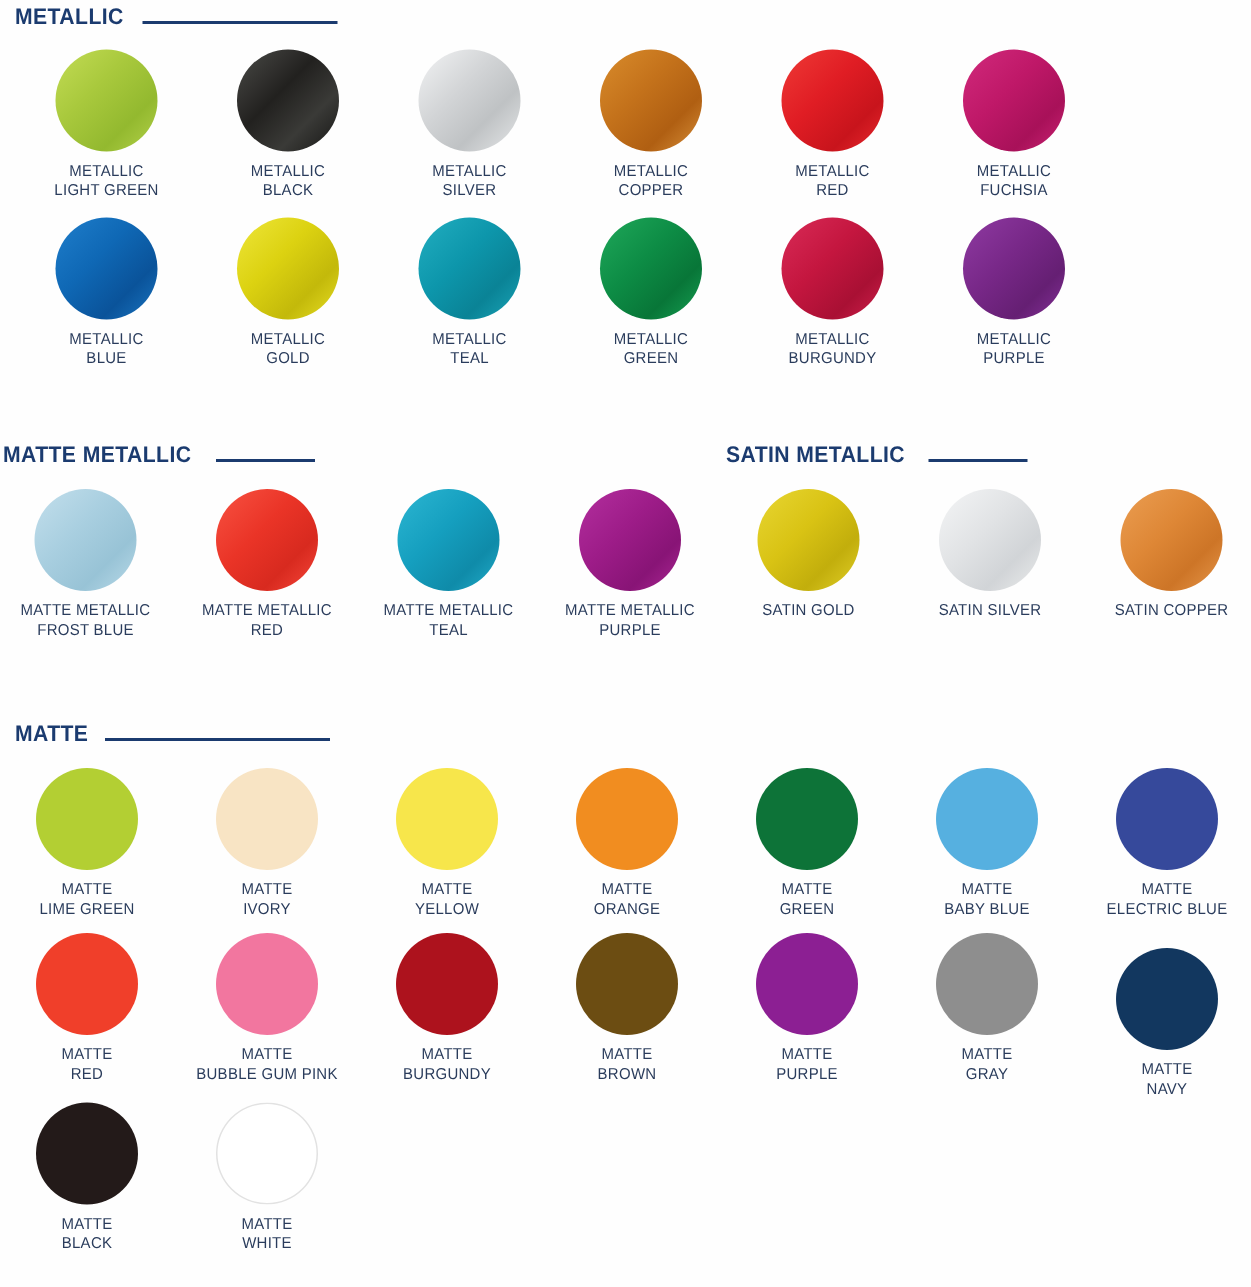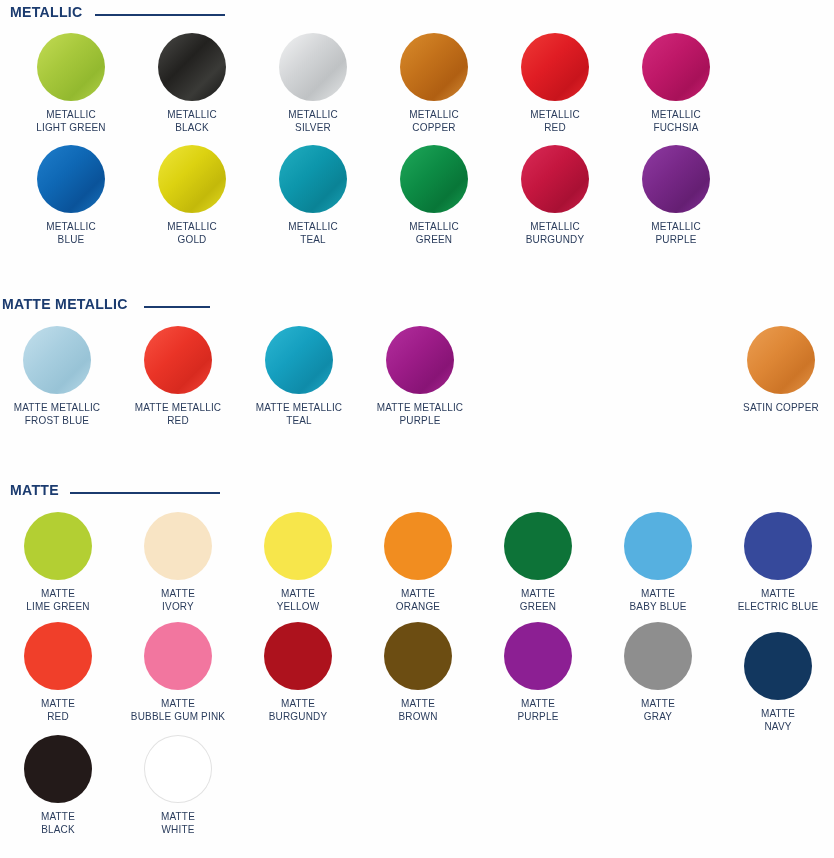--- a/index.html
+++ b/index.html
@@ -177,20 +177,36 @@
         <span class="ln">TEAL</span>
       </div>
     </div>
     <div class="cell" style="left: 360px; top: 326px;">
       <div class="dot" style="background: linear-gradient(135deg, rgb(179, 47, 158) 0%, rgb(157, 28, 136) 42%, rgb(136, 20, 118) 74%, rgb(172, 40, 149) 100%);"></div>
       <div class="label">
         <span class="ln">MATTE METALLIC</span>
         <span class="ln">PURPLE</span>
       </div>
     </div>
+    <div class="section-header" style="left: 484px; top: 296px;">
+      <span class="htext">SATIN METALLIC</span>
+      <span class="hrule" style="width: 66px;"></span>
+    </div>
+    <div class="cell" style="left: 479px; top: 326px;">
+      <div class="dot" style="background: linear-gradient(135deg, rgb(232, 214, 51) 0%, rgb(217, 195, 20) 42%, rgb(194, 174, 12) 72%, rgb(227, 209, 42) 100%);"></div>
+      <div class="label">
+        <span class="ln">SATIN GOLD</span>
+      </div>
+    </div>
+    <div class="cell" style="left: 600px; top: 326px;">
+      <div class="dot" style="background: linear-gradient(135deg, rgb(244, 245, 246) 0%, rgb(225, 227, 229) 42%, rgb(209, 212, 215) 72%, rgb(236, 237, 237) 100%);"></div>
+      <div class="label">
+        <span class="ln">SATIN SILVER</span>
+      </div>
+    </div>
     <div class="cell" style="left: 721px; top: 326px;">
       <div class="dot" style="background: linear-gradient(135deg, rgb(235, 158, 82) 0%, rgb(222, 135, 54) 42%, rgb(205, 117, 39) 72%, rgb(231, 151, 74) 100%);"></div>
       <div class="label">
         <span class="ln">SATIN COPPER</span>
       </div>
     </div>
     <div class="section-header" style="left: 10px; top: 482px;">
       <span class="htext">MATTE</span>
       <span class="hrule" style="width: 150px;"></span>
     </div>

